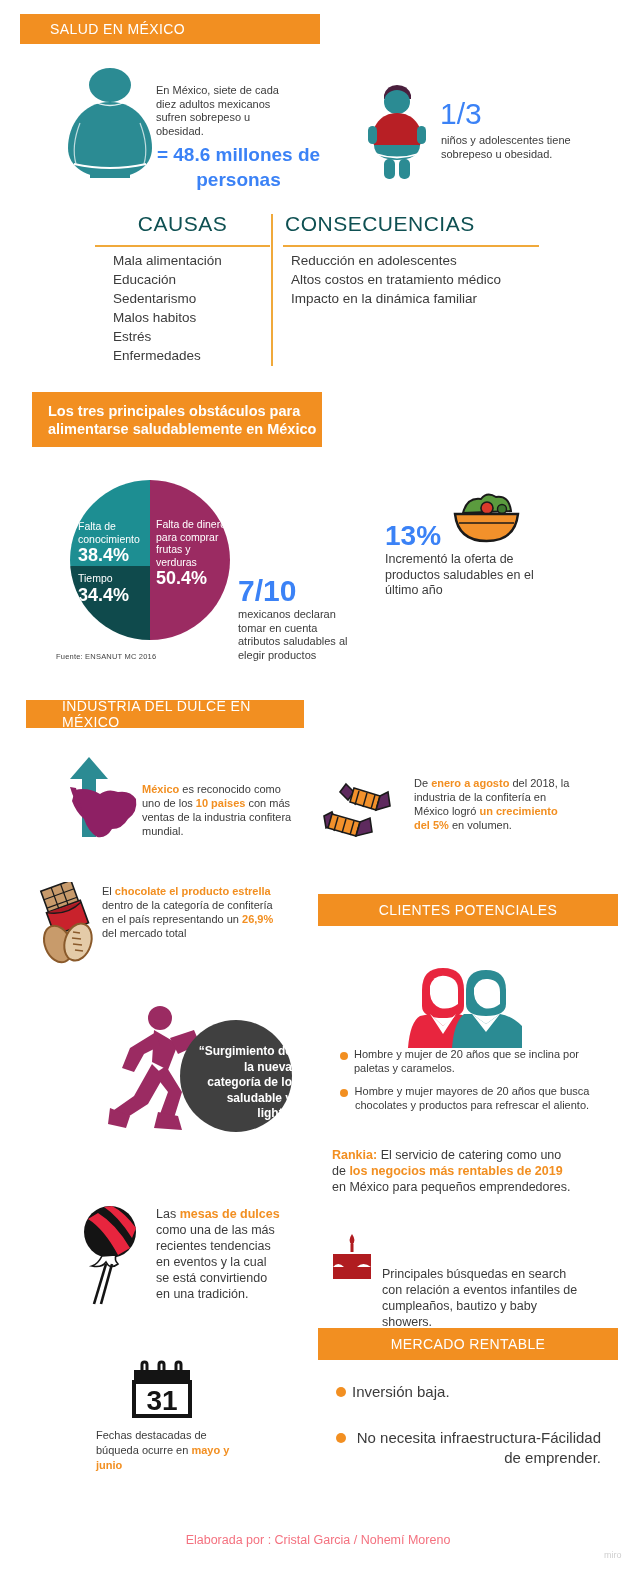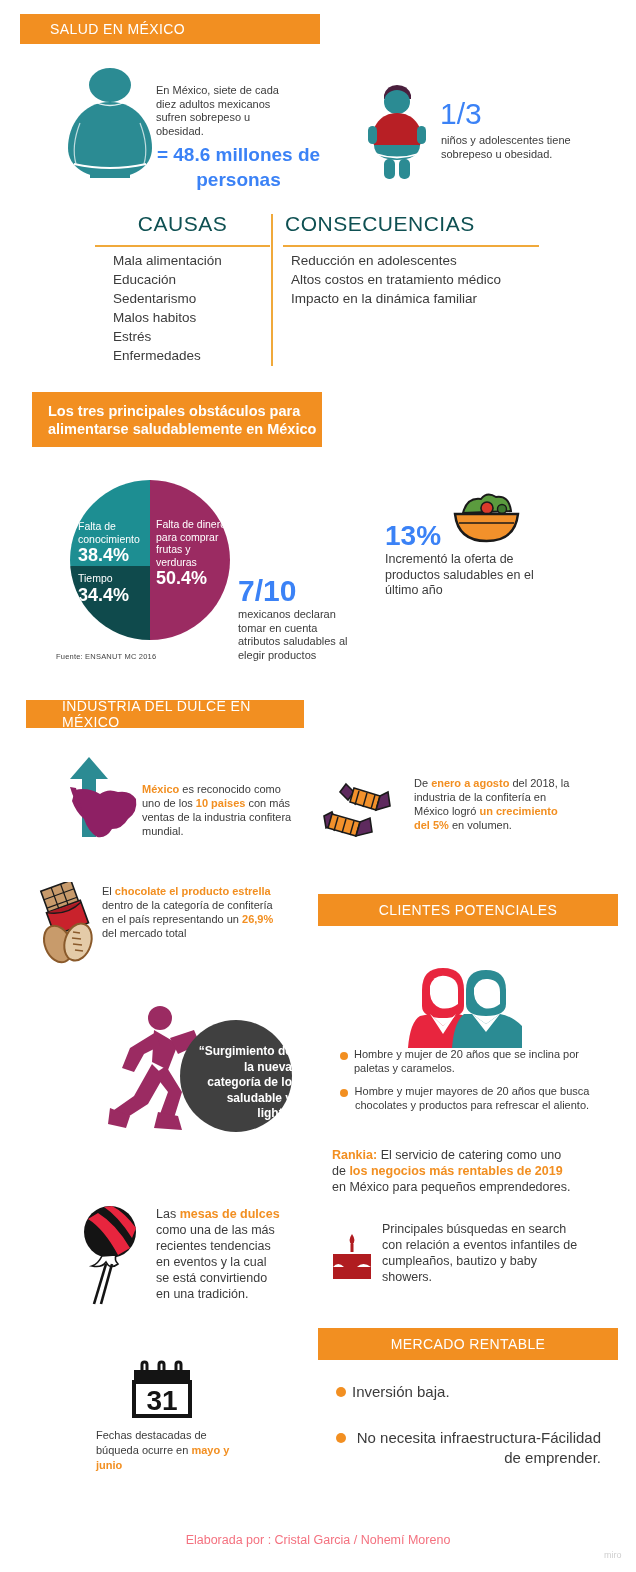--- a/index.html
+++ b/index.html
@@ -248,21 +248,21 @@
 <div class="abs txt-b" style="left:332px;top:1147px;width:246px;line-height:16px;">
   <span class="org-b">Rankia:</span><span> El servicio de catering como uno de </span><span class="org-b">los negocios más rentables de 2019</span><span> en México  para pequeños emprendedores.</span>
 </div>
 
 <svg class="abs" style="left:330px;top:1234px;" width="44" height="48" viewBox="0 0 44 48">
   <path d="M22 0 Q27 7 22 11 Q17 7 22 0 Z" fill="#B01C20"></path>
   <rect x="20.5" y="10" width="3" height="8" fill="#B01C20"></rect>
   <path d="M3 20 L41 20 L41 33 Q33 27 27 33 Q21 39 14 33 Q8 27 3 33 Z" fill="#B01C20"></path>
   <rect x="3" y="33" width="38" height="12" fill="#B01C20"></rect>
 </svg>
-<div class="abs txt-b" style="left:382px;top:1221px;width:200px;line-height:16px;">Principales búsquedas en search con relación a eventos infantiles de cumpleaños, bautizo y baby showers.</div>
+<div class="abs txt-b" style="left:382px;top:1266px;width:200px;line-height:16px;">Principales búsquedas en search con relación a eventos infantiles de cumpleaños, bautizo y baby showers.</div>
 
 <svg class="abs" style="left:74px;top:1202px;" width="72" height="104" viewBox="0 0 72 104">
   <circle cx="36" cy="30" r="26" fill="#141414"></circle>
   <path d="M14 17 Q30 27 44 53 L56 46 Q42 22 24 11 Z" fill="#E8253E"></path>
   <path d="M30 5 Q44 14 58 36 L62 26 Q50 10 38 4 Z" fill="#E8253E"></path>
   <path d="M28 54 Q24 62 18 64 Q28 66 32 60 Q36 68 44 62 Q40 58 42 53 Z" fill="#ffffff" stroke="#141414" stroke-width="1.6"></path>
   <path d="M32 62 L20 102" stroke="#141414" stroke-width="2.6" fill="none"></path>
   <path d="M38 62 L27 102" stroke="#141414" stroke-width="2.6" fill="none"></path>
 </svg>
 <div class="abs txt-b" style="left:156px;top:1206px;width:126px;line-height:16px;">

